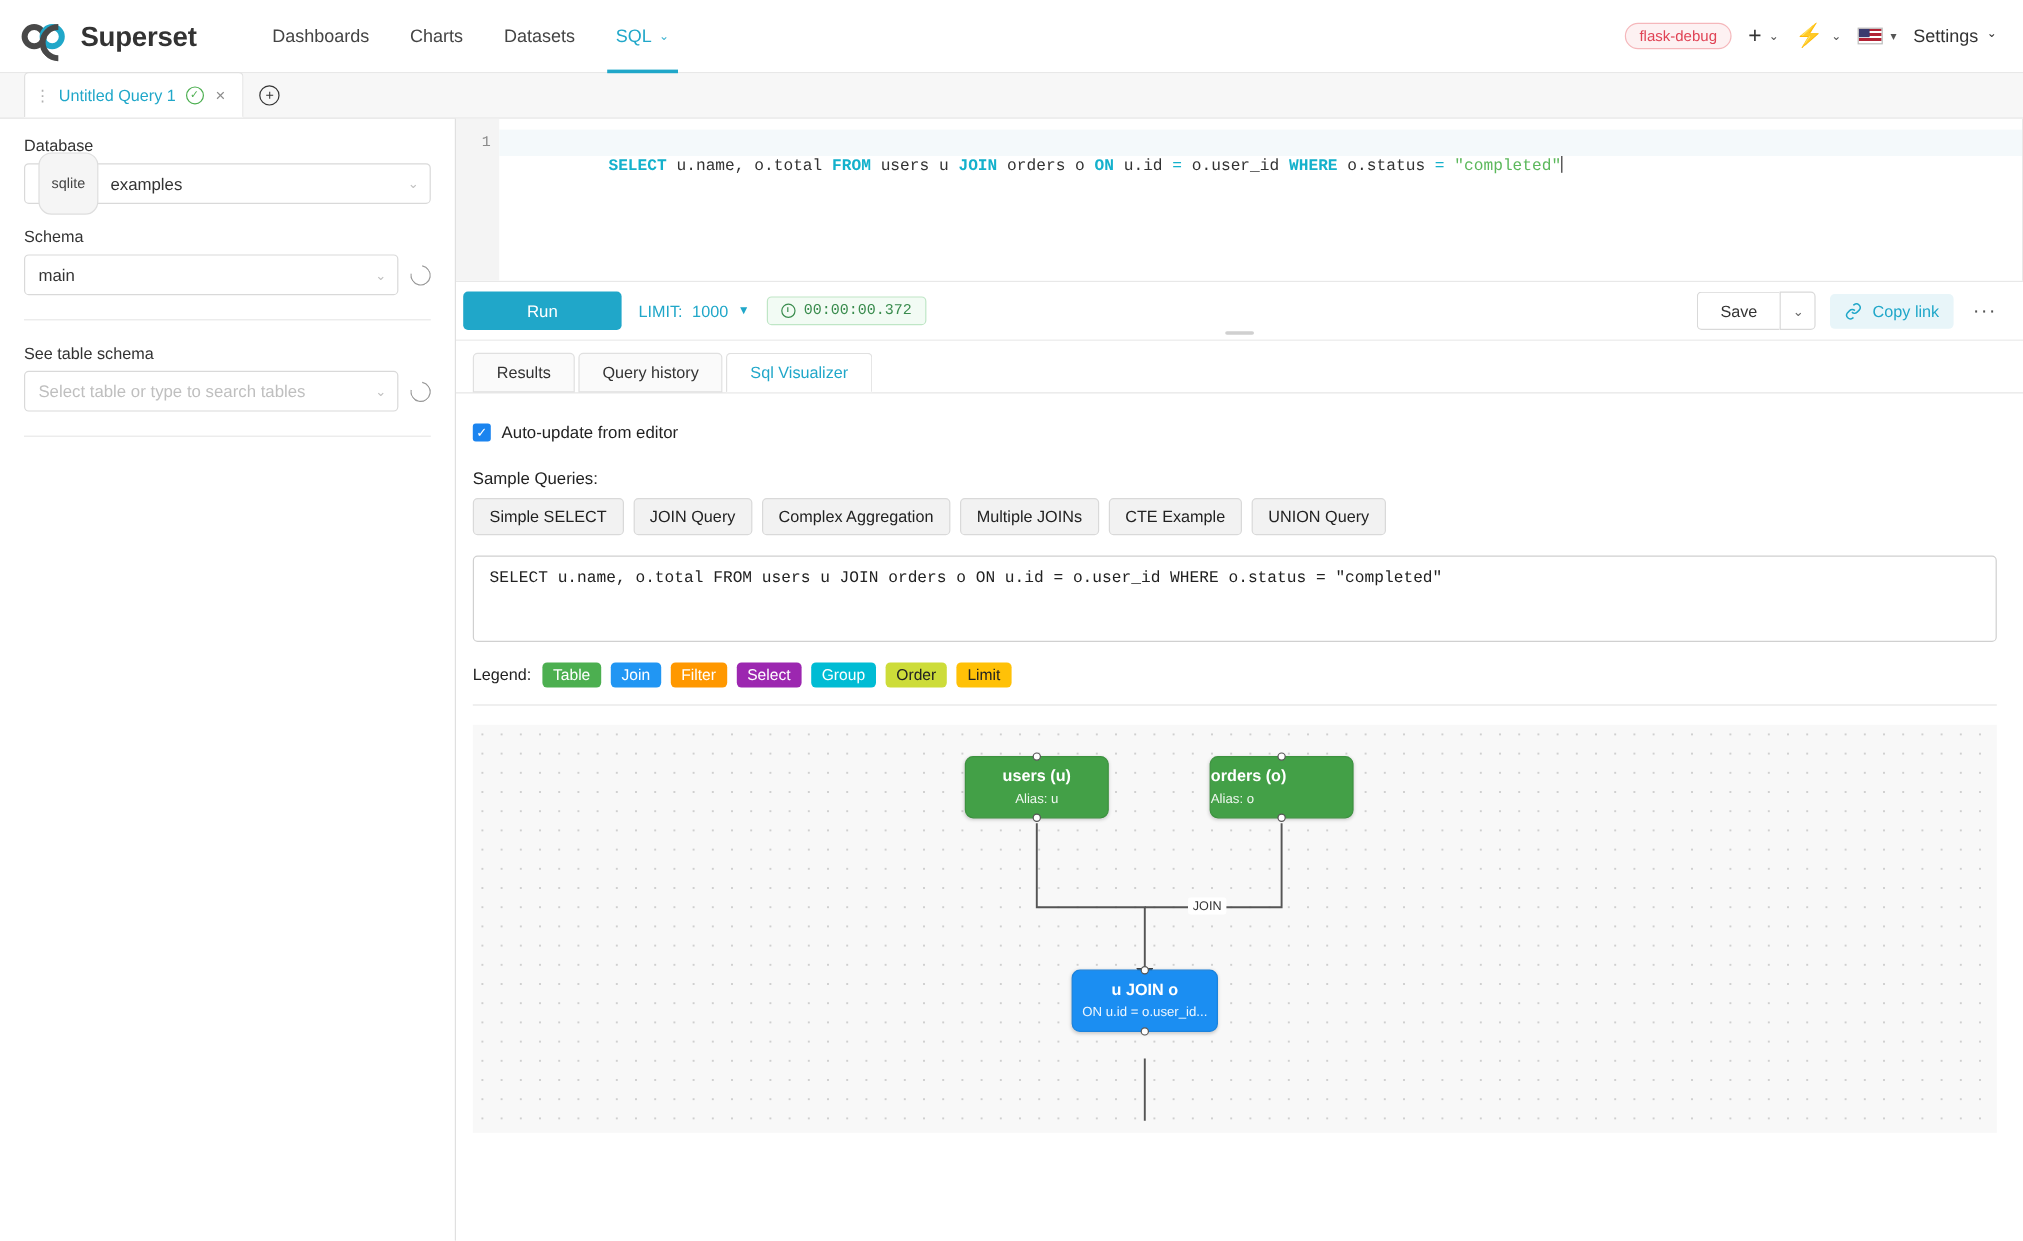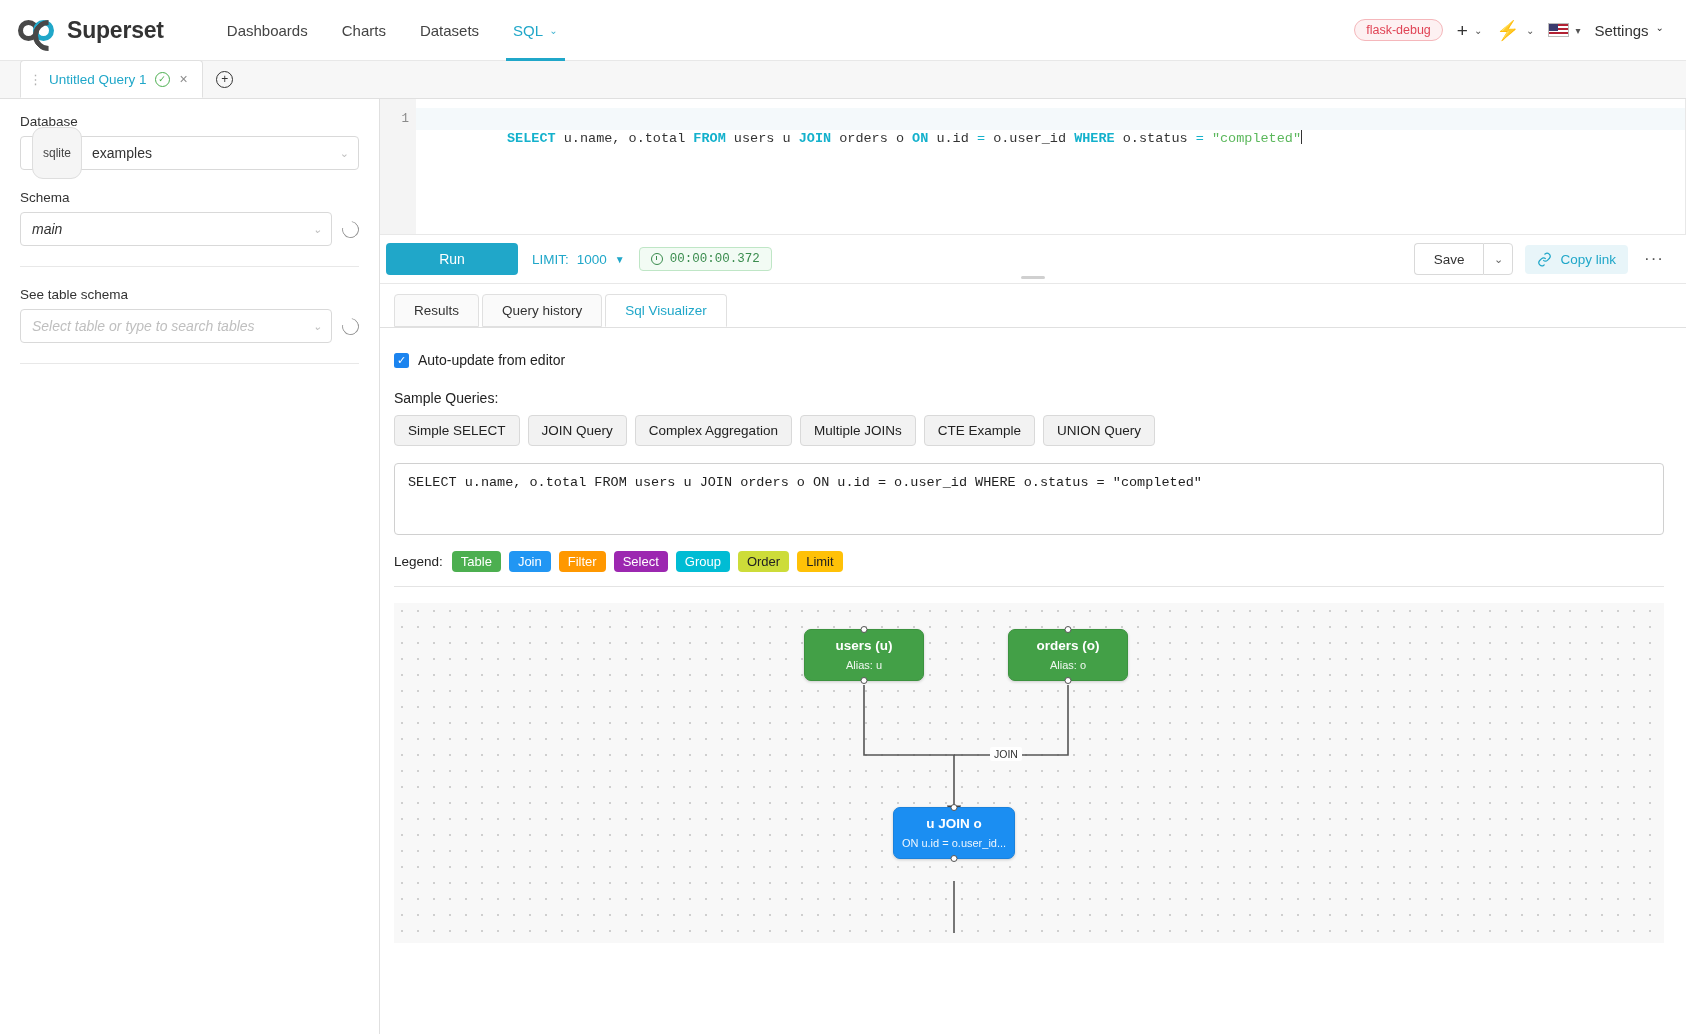--- a/index.html
+++ b/index.html
@@ -74,21 +74,21 @@
     padding: 13px 20px 0 20px; }
   .field-label { font-size: 13.5px; color: #333; margin: 2px 0 7px 0; }
   .select-box { height: 34px; border: 1px solid #d9d9d9; border-radius: 4px; background: #fff;
     display: flex; align-items: center; padding: 0 9px 0 11px; cursor: pointer; }
   .select-box .value { font-size: 14px; color: #333; flex: 1; }
   .select-box .value.placeholder { color: #bfbfbf; }
   .select-box .chev { color: #bfbfbf; font-size: 11px; }
   .db-chip { border: 1px solid #dedede; background: #f5f5f5; border-radius: 11px; font-size: 12px;
     color: #444; padding: 18px 10px; margin-right: 10px; }
   .row-with-refresh { display: flex; align-items: center; gap: 10px; }
-  .row-with-refresh .select-box { flex: 1; font-style: italic; }
+  .row-with-refresh .select-box { flex: 1; }
   .refresh { width: 17px; height: 17px; border: 1.6px solid #999; border-radius: 50%;
     border-top-color: transparent; transform: rotate(-35deg); cursor: pointer; }
   .divider { height: 1px; background: #e8e8e8; margin: 20px 0 0 0; }
   .spacer-18 { height: 18px; }
 
   
   .rightpanel { flex: 1; display: flex; flex-direction: column; min-width: 0; background: #fff; }
 
   
   .editor { height: 136px; min-height: 136px; background: #fff; display: flex;
@@ -380,21 +380,21 @@
 
             <div class="node table" style="left:410px; top:26px; width:120px; height:52px;
                  display:flex;flex-direction:column;align-items:center;justify-content:center;">
               <span class="handle top"></span>
               <div class="n-title">users (u)</div>
               <div class="n-sub">Alias: u</div>
               <span class="handle bot"></span>
             </div>
 
             <div class="node table" style="left:614px; top:26px; width:120px; height:52px;
-                 display:flex;flex-direction:column;align-items:center;justify-content:center;">
+                 display:flex;flex-direction:column;align-items:flex-start;justify-content:center;">
               <span class="handle top"></span>
               <div class="n-title">orders (o)</div>
               <div class="n-sub">Alias: o</div>
               <span class="handle bot"></span>
             </div>
 
             <div class="edge-label" style="left:596px; top:144px;">JOIN</div>
 
             <div class="node join" style="left:499px; top:204px; width:122px; height:52px;
                  display:flex;flex-direction:column;align-items:center;justify-content:center;">

